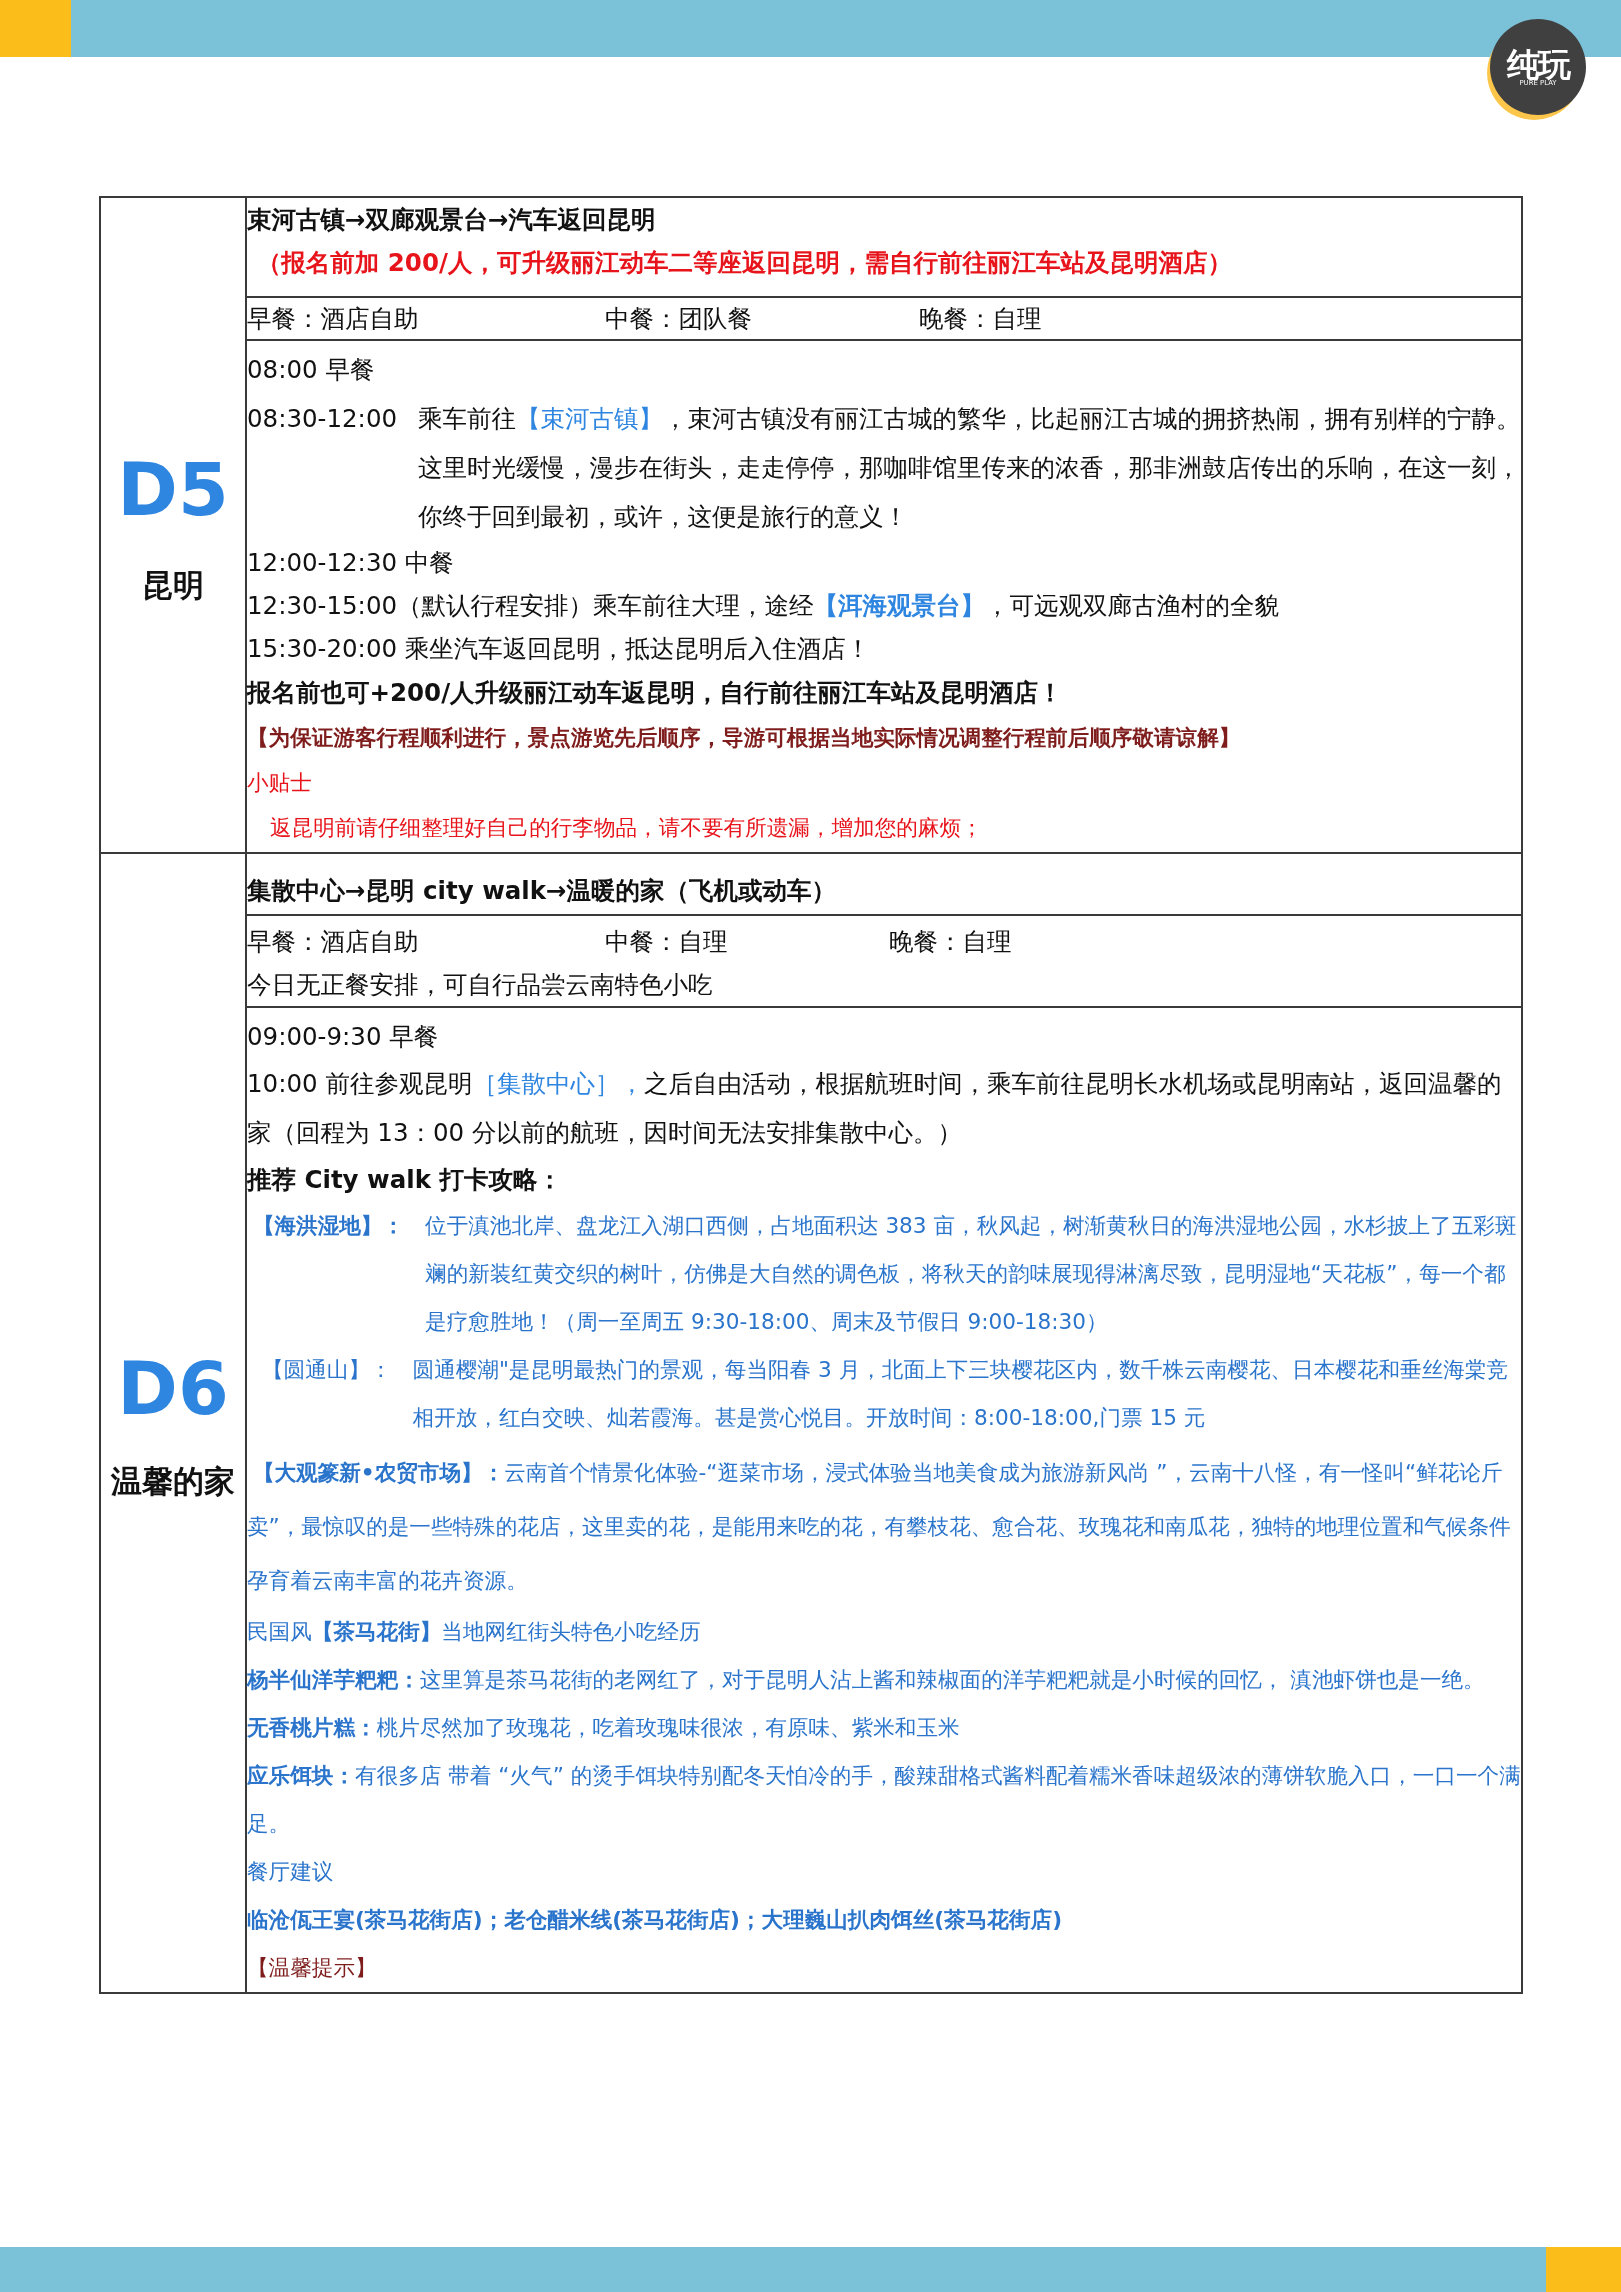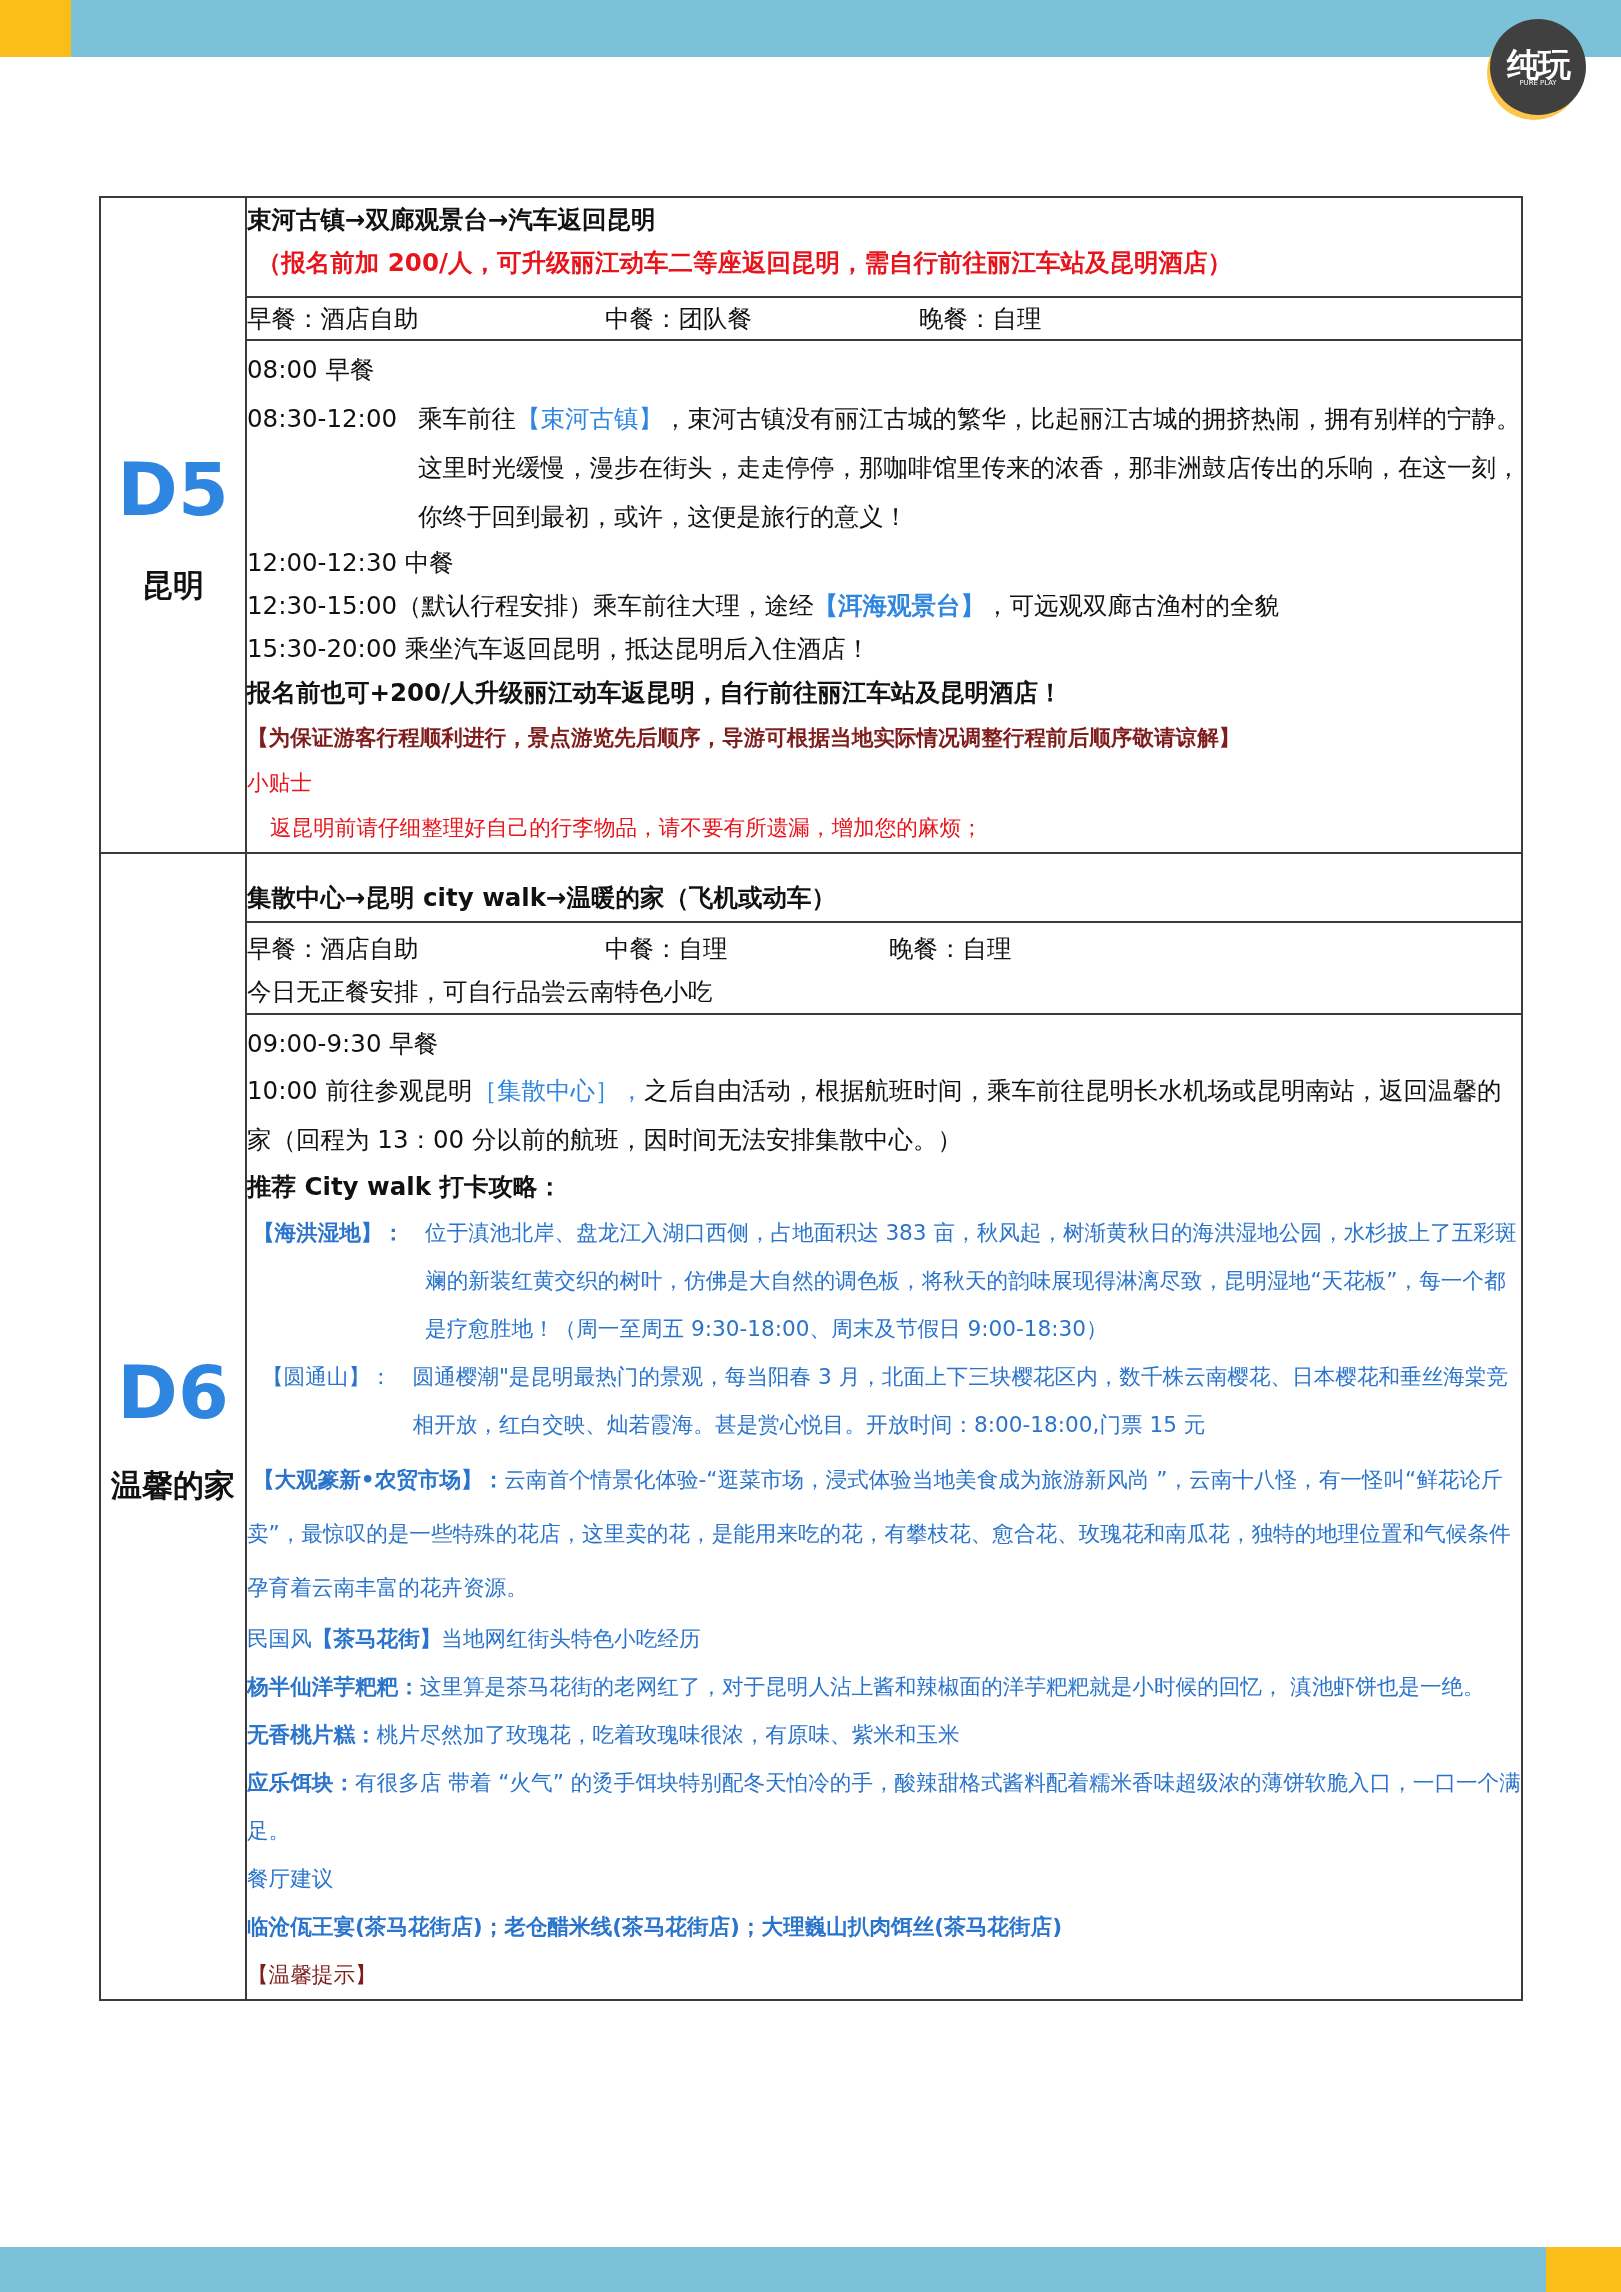--- a/index.html
+++ b/index.html
@@ -109,21 +109,21 @@
       <div class="tip-red" style="line-height:45px">小贴士</div>
       <div class="tip-red" style="padding-left:23px;line-height:45px">返昆明前请仔细整理好自己的行李物品，请不要有所遗漏，增加您的麻烦；</div>
     </td>
   </tr>
 
   <tr>
     <td class="label-cell" rowspan="3">
       <div class="day-code">D6</div>
       <div class="day-city" style="margin-top:36px">温馨的家</div>
     </td>
-    <td class="cell" style="padding-top:22px;padding-bottom:2px">
+    <td class="cell" style="padding-top:15px;padding-bottom:2px">
       <div class="route-title">集散中心→昆明 city walk→温暖的家（飞机或动车）</div>
     </td>
   </tr>
   <tr>
     <td class="cell" style="padding-top:3.9px;padding-bottom:0">
       <div class="meals" style="line-height:43px">
         <span class="meal" style="width:358px">早餐：酒店自助</span>
         <span class="meal" style="width:284px">中餐：自理</span>
         <span class="meal">晚餐：自理</span>
       </div>

